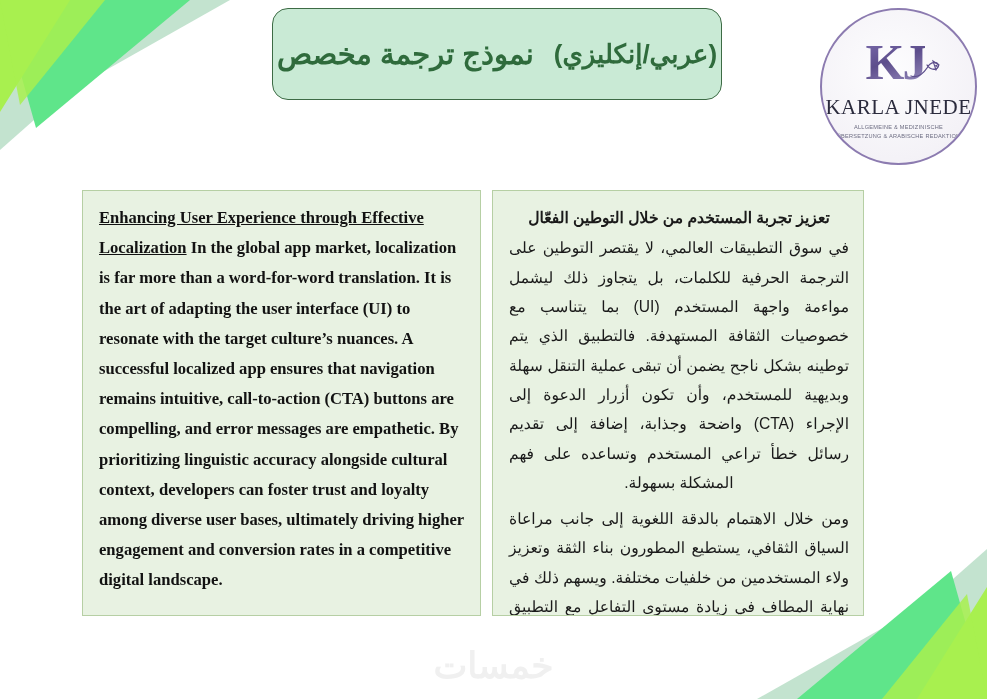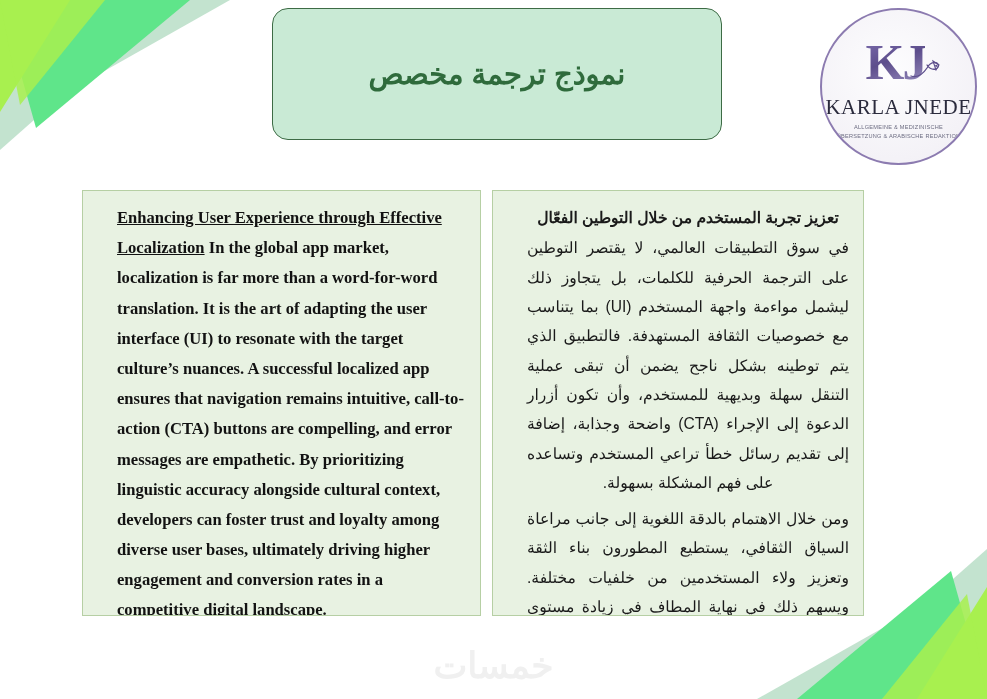--- a/index.html
+++ b/index.html
@@ -25,21 +25,21 @@
   }
   .deco-tl { top: 0; left: 0; width: 300px; height: 200px; }
   .deco-br { bottom: 0; right: 0; width: 300px; height: 200px; }
 
   
   #title-box {
     position: absolute;
     left: 272px;
     top: 8px;
     width: 450px;
-    height: 132px;
+    height: 92px;
     background: #c9ead5;
     border: 1.5px solid #3d6b45;
     border-radius: 16px;
     box-sizing: border-box;
     display: flex;
     align-items: center;
     justify-content: center;
     gap: 20px;
   }
   #title-box .t-line {
@@ -110,21 +110,21 @@
   }
 
   
   .panel {
     position: absolute;
     top: 190px;
     height: 426px;
     background: #e8f2e2;
     border: 1.5px solid #b6cfa4;
     box-sizing: border-box;
-    padding: 12px 14px 10px 34px;
+    padding: 12px 14px 10px 16px;
     overflow: hidden;
   }
   #panel-en { left: 82px;  width: 399px; }
   #panel-ar { left: 492px; width: 372px; }
 
   #panel-en .body-text {
     font-family: "Liberation Serif", serif;
     font-size: 16.6px;
     font-weight: bold;
     color: #121212;
@@ -183,20 +183,21 @@
   <svg class="deco deco-br" viewBox="0 0 300 200">
     <polygon points="300,200 130,200 300,50" fill="#c3e3cf"></polygon>
     <polygon points="300,200 70,200 300,70" fill="#c3e3cf"></polygon>
     <polygon points="300,200 110,200 264,72" fill="#5fe58a"></polygon>
     <polygon points="300,200 230,200 300,88" fill="#a8f04f"></polygon>
     <polygon points="300,200 195,200 280,95" fill="#a8f04f" opacity="0.85"></polygon>
   </svg>
 
   <div id="title-box">
     <div class="t-line" id="title-main">نموذج ترجمة مخصص</div>
+    <div class="t-line" id="title-sub">(عربي/إنكليزي)</div>
   </div>
 
   <div id="logo">
     <div id="logo-monogram">KJ</div>
     <svg id="logo-pen" viewBox="0 0 32 26">
       <path d="M2 20 C8 22, 14 18, 18 12 C20 8, 24 6, 28 7 C30 8, 30 12, 27 13 C23 14, 20 12, 18 9" fill="none" stroke="#5d4e8c" stroke-width="1.3" stroke-linecap="round"></path>
       <path d="M24 5 L30 9 L27 14 Z" fill="none" stroke="#5d4e8c" stroke-width="1.1"></path>
       <circle cx="27.2" cy="9.8" r="1.1" fill="#5d4e8c"></circle>
     </svg>
     <div id="logo-name">KARLA JNEDE</div>

